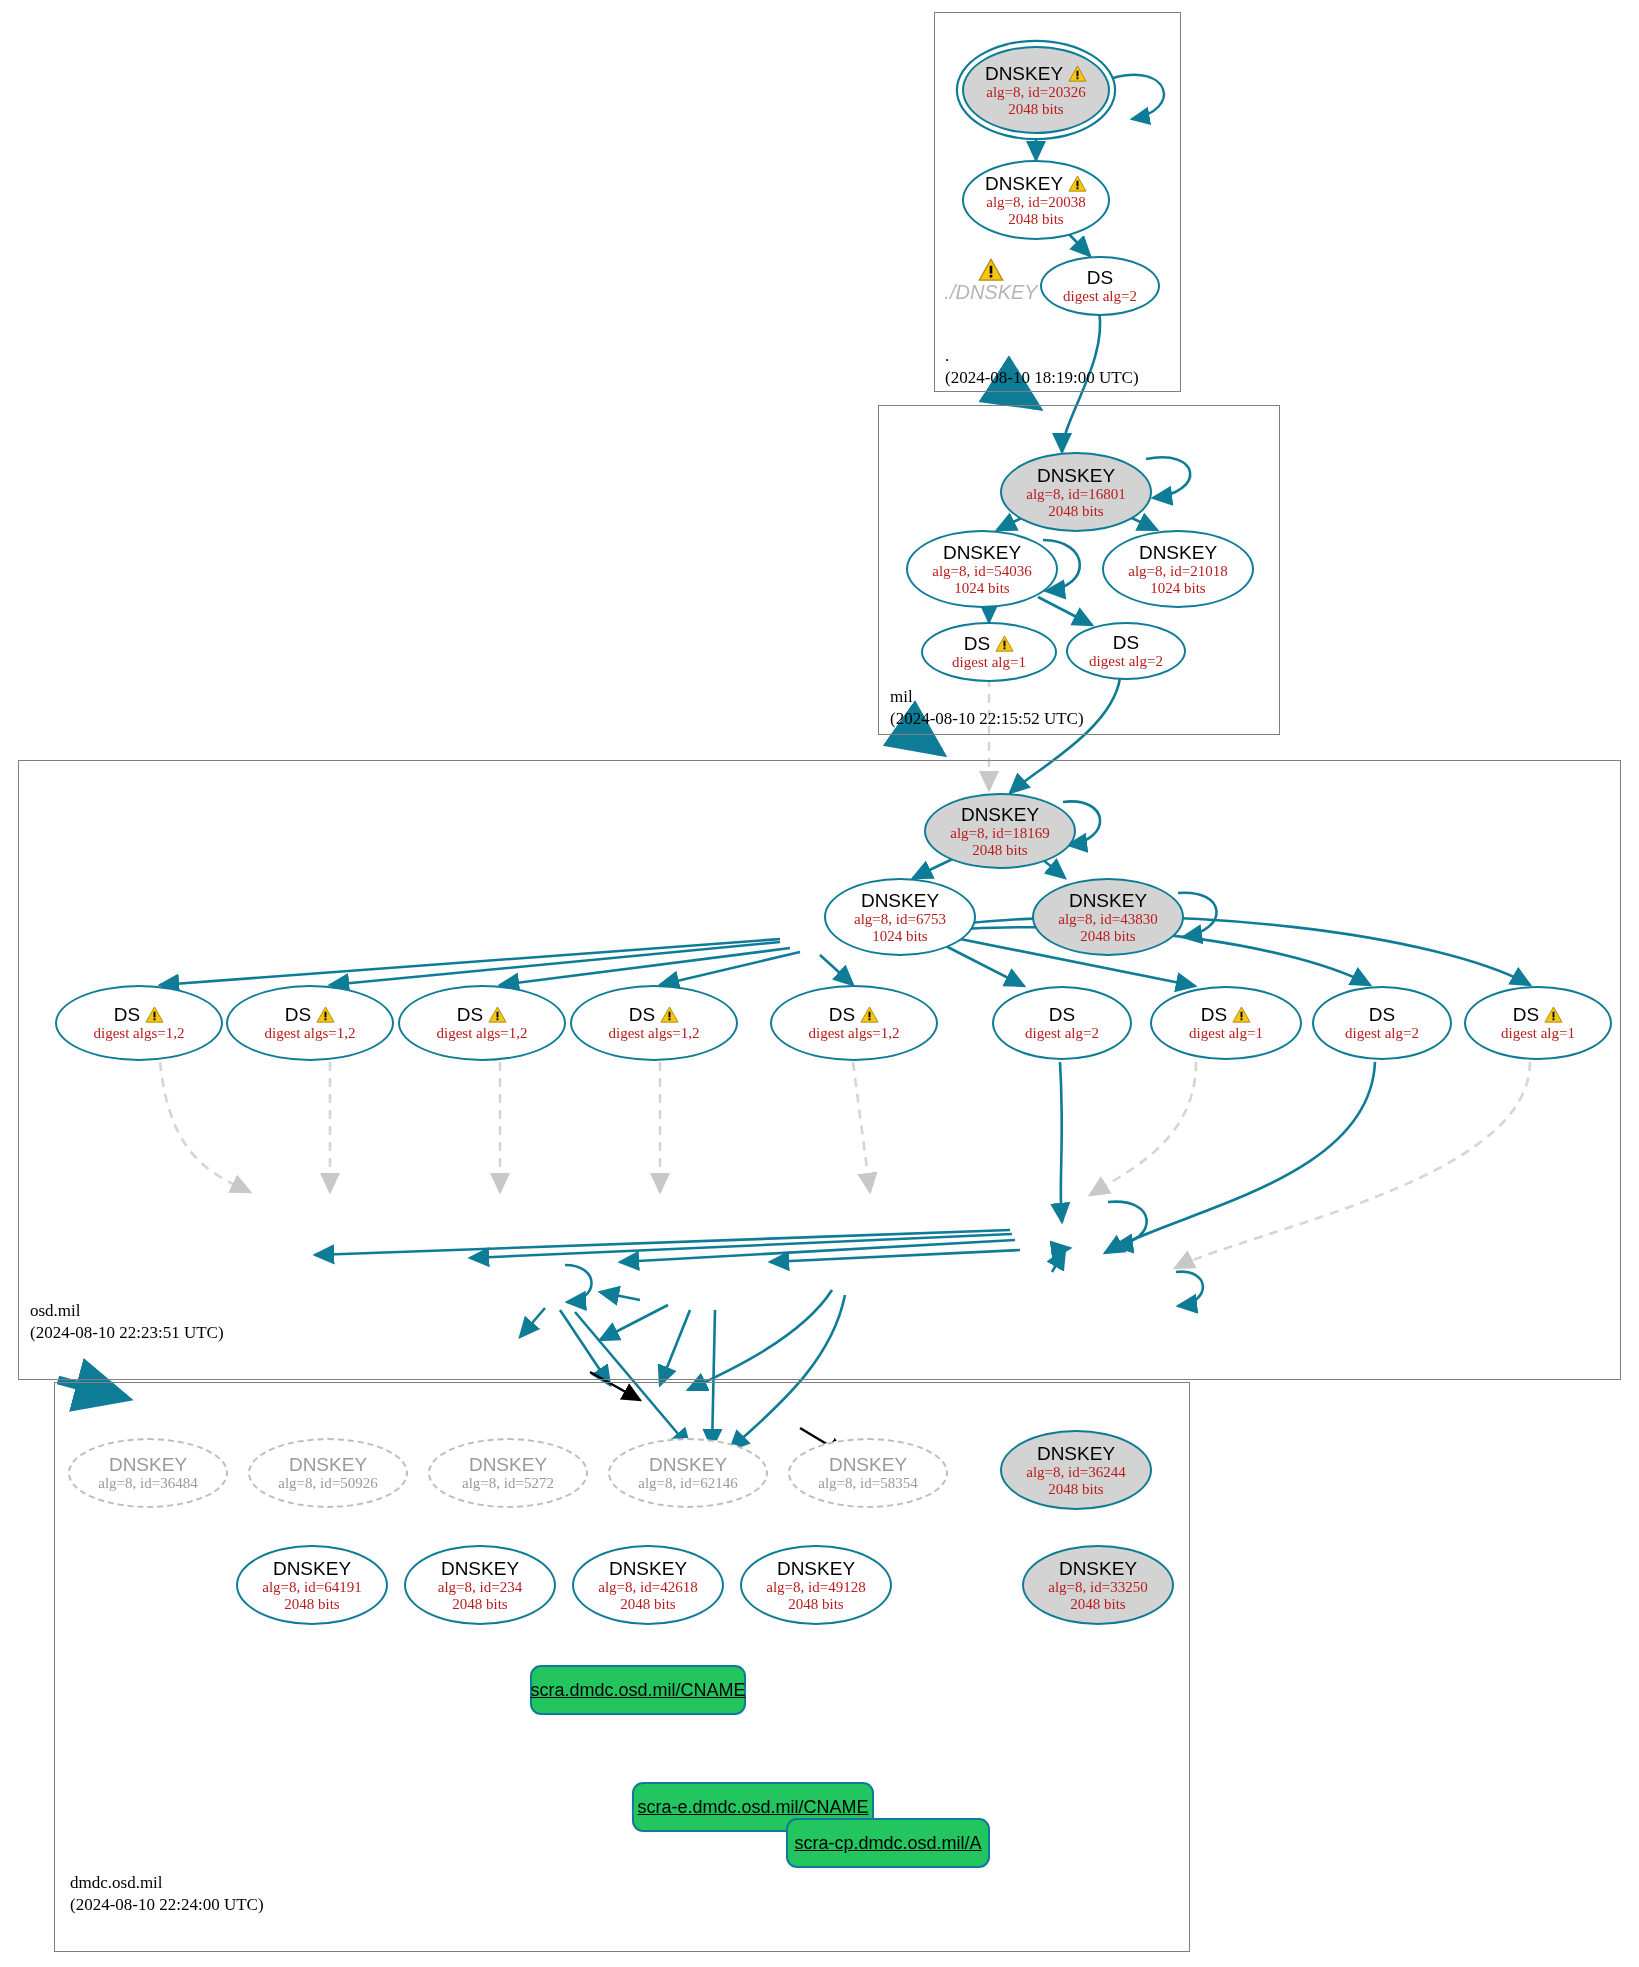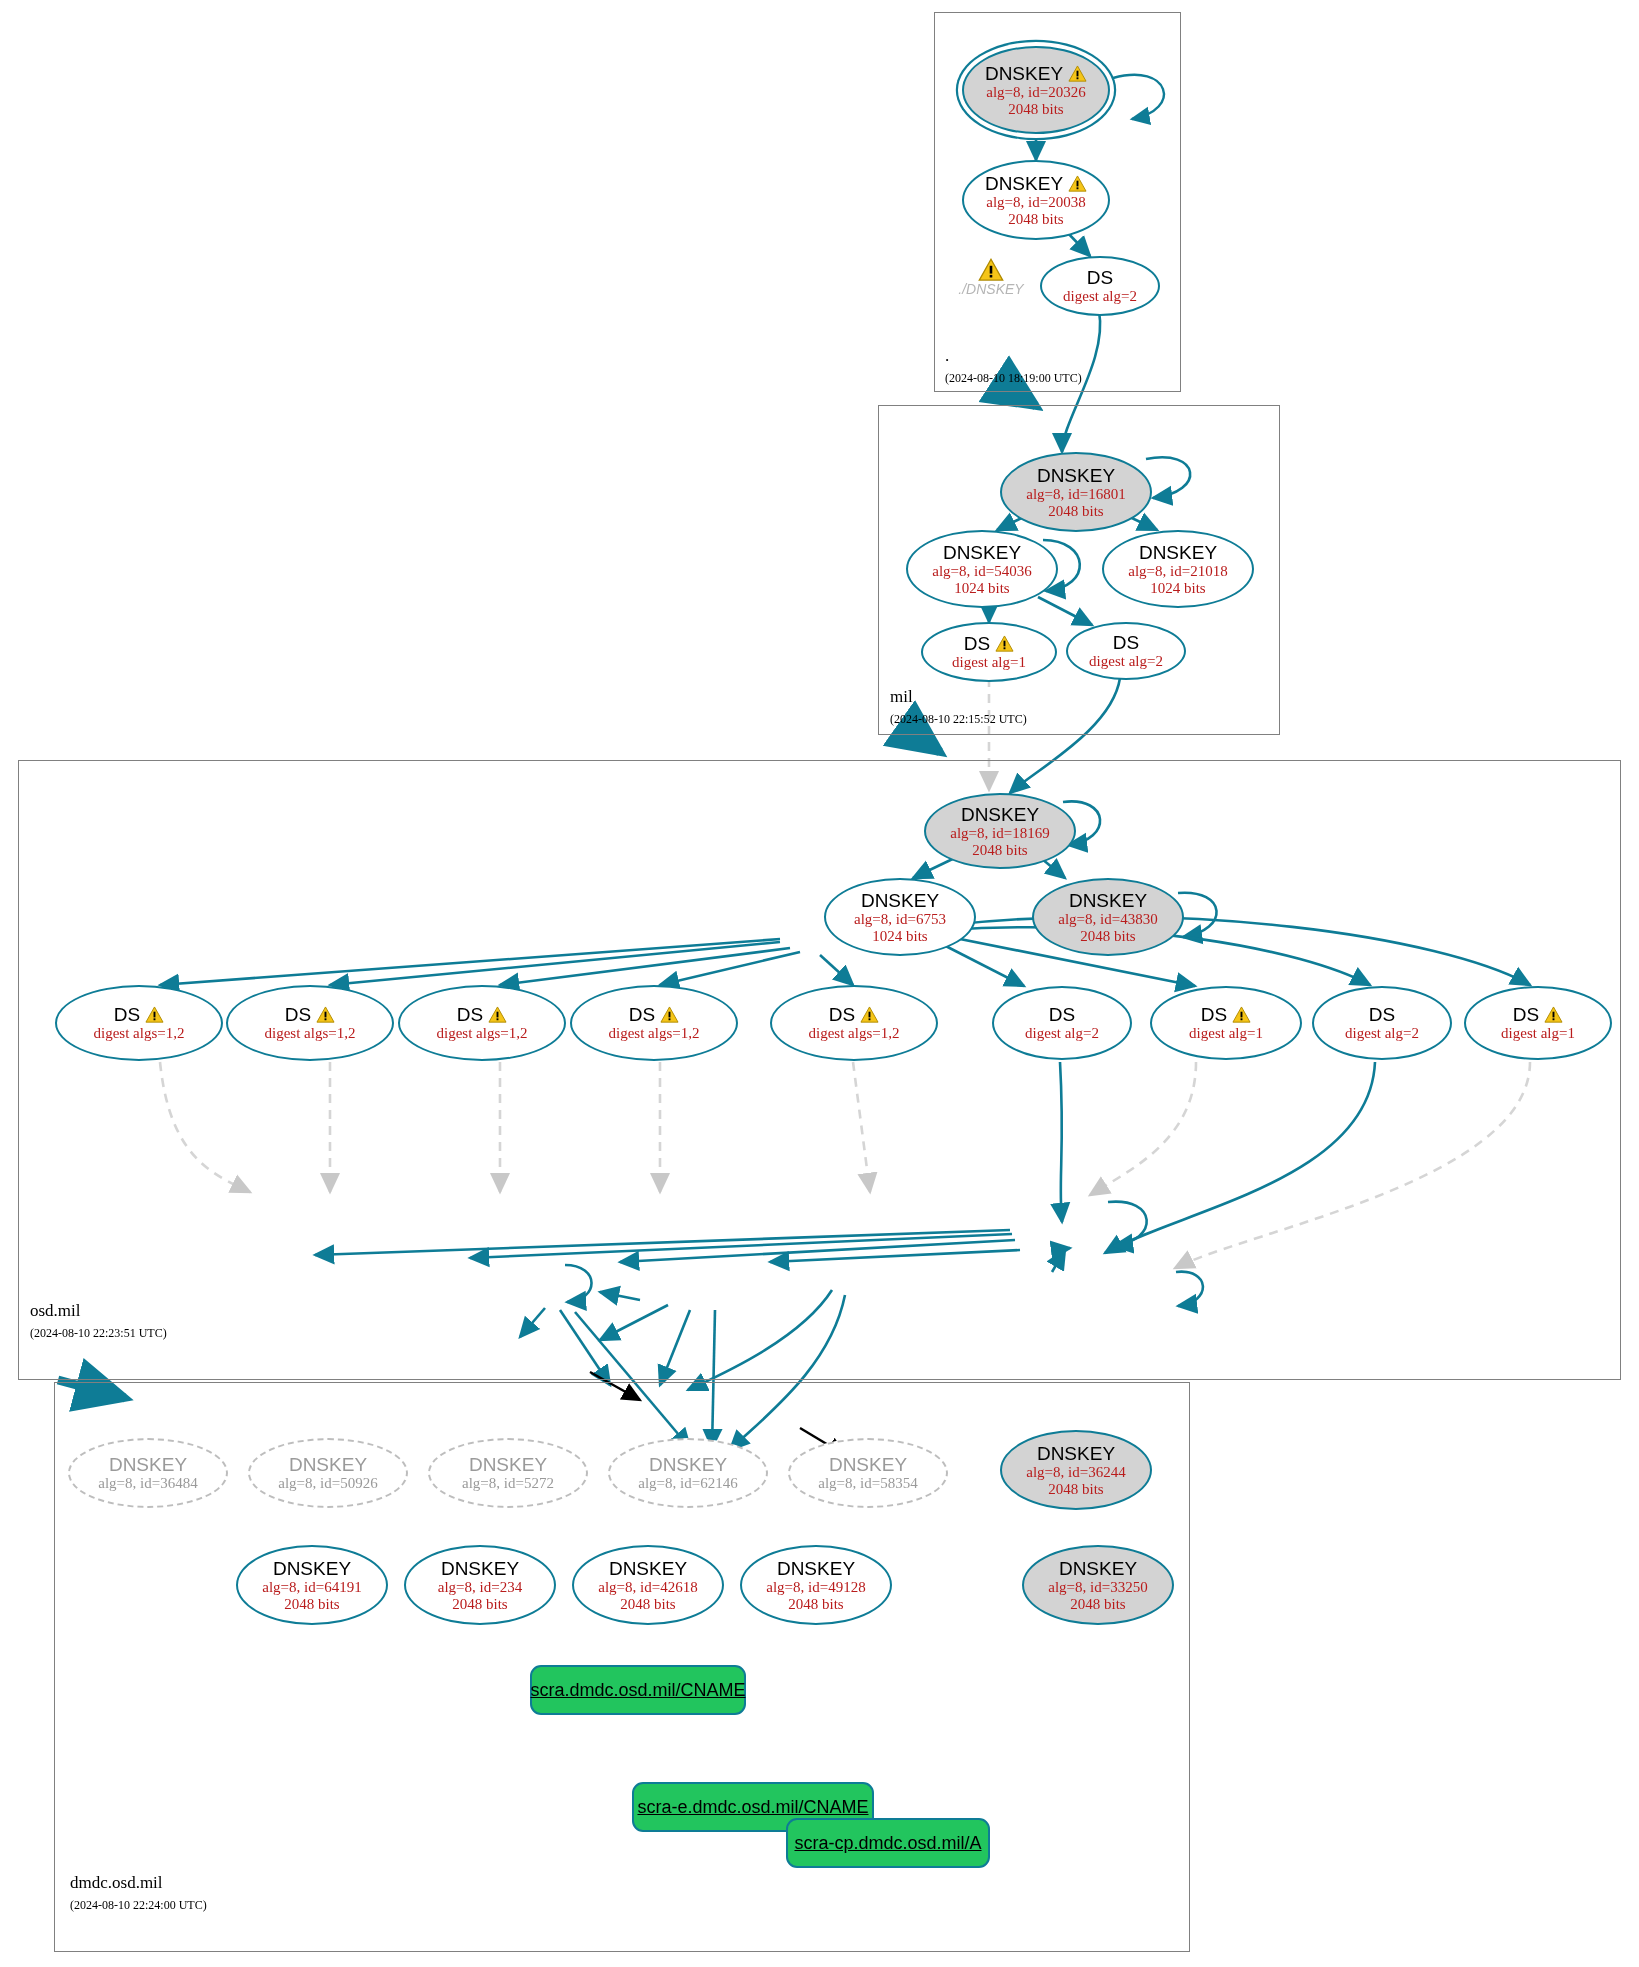--- a/index.html
+++ b/index.html
@@ -3,21 +3,21 @@
 <meta charset="utf-8">
 <style>
   html,body{margin:0;padding:0;background:#ffffff;}
   body{font-family:"Liberation Sans", sans-serif;}
   #stage{position:relative;width:1639px;height:1967px;background:#fff;overflow:hidden;}
   svg#wires{position:absolute;left:0;top:0;width:1639px;height:1967px;pointer-events:none;}
 
   .zone-box{position:absolute;border:1px solid #808080;background:transparent;box-sizing:border-box;}
   .zone-label{position:absolute;font-family:"Liberation Serif", serif;color:#000;white-space:nowrap;}
   .zone-name{font-size:17px;line-height:22px;}
-  .zone-time{font-size:12px;line-height:22px;}
+  .zone-time{font-size:17px;line-height:22px;}
 
   .node{position:absolute;box-sizing:border-box;display:flex;flex-direction:column;
         align-items:center;justify-content:center;text-align:center;}
 
   .ell{border:2.2px solid #0e7c96;border-radius:50%;background:#ffffff;}
   .ell.filled{background:#d3d3d3;}
   .ell.dashed{border:2px dashed #bdbdbd;background:#fff;}
   .ell.dbl{box-shadow:0 0 0 4px #ffffff, 0 0 0 6.2px #0e7c96;}
 
   .rrbox{border:2.2px solid #0e7c96;border-radius:11px;background:#22c55e;
@@ -27,21 +27,21 @@
       display:flex;align-items:center;gap:5px;justify-content:center;white-space:nowrap;}
   .t1.dim{color:#9a9a9a;}
   .t2{font-family:"Liberation Serif", serif;font-size:15px;color:#b91c1c;line-height:17px;white-space:nowrap;}
   .t2.dim{color:#9a9a9a;}
   .rrlabel{font-family:"Liberation Sans", sans-serif;font-size:18px;color:#000;white-space:nowrap;}
 
   .warn{display:inline-block;width:19px;height:17px;position:relative;vertical-align:middle;}
   .warn svg{display:block;}
 
   .errlabel{position:absolute;display:flex;flex-direction:column;align-items:center;}
-  .errlabel .cap{font-family:"Liberation Sans", sans-serif;font-style:italic;font-size:14px;color:#b5b5b5;}
+  .errlabel .cap{font-family:"Liberation Sans", sans-serif;font-style:italic;font-size:20px;color:#b5b5b5;}
 </style>
 </head>
 <body>
 
 <div id="stage">
 
   <svg id="wires" viewBox="0 0 1639 1967">
     <defs>
       <marker id="ah" markerWidth="9" markerHeight="9" refX="7.4" refY="4.5" orient="auto">
         <path d="M0,0.6 L8.4,4.5 L0,8.4 z" fill="#0e7c96"></path>

